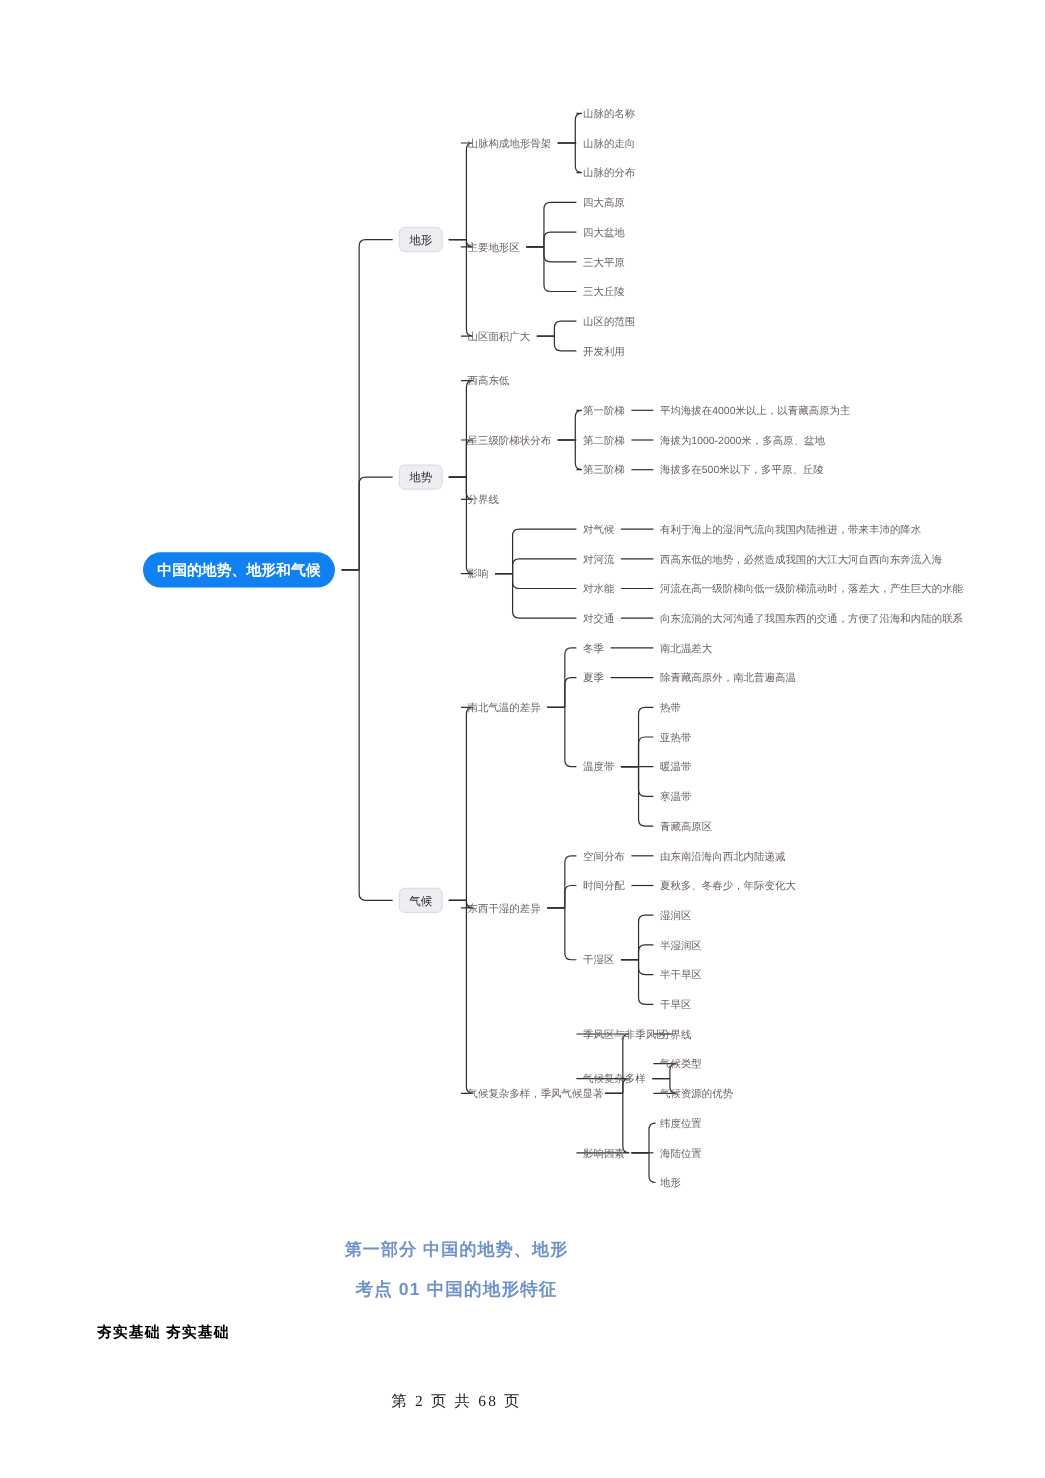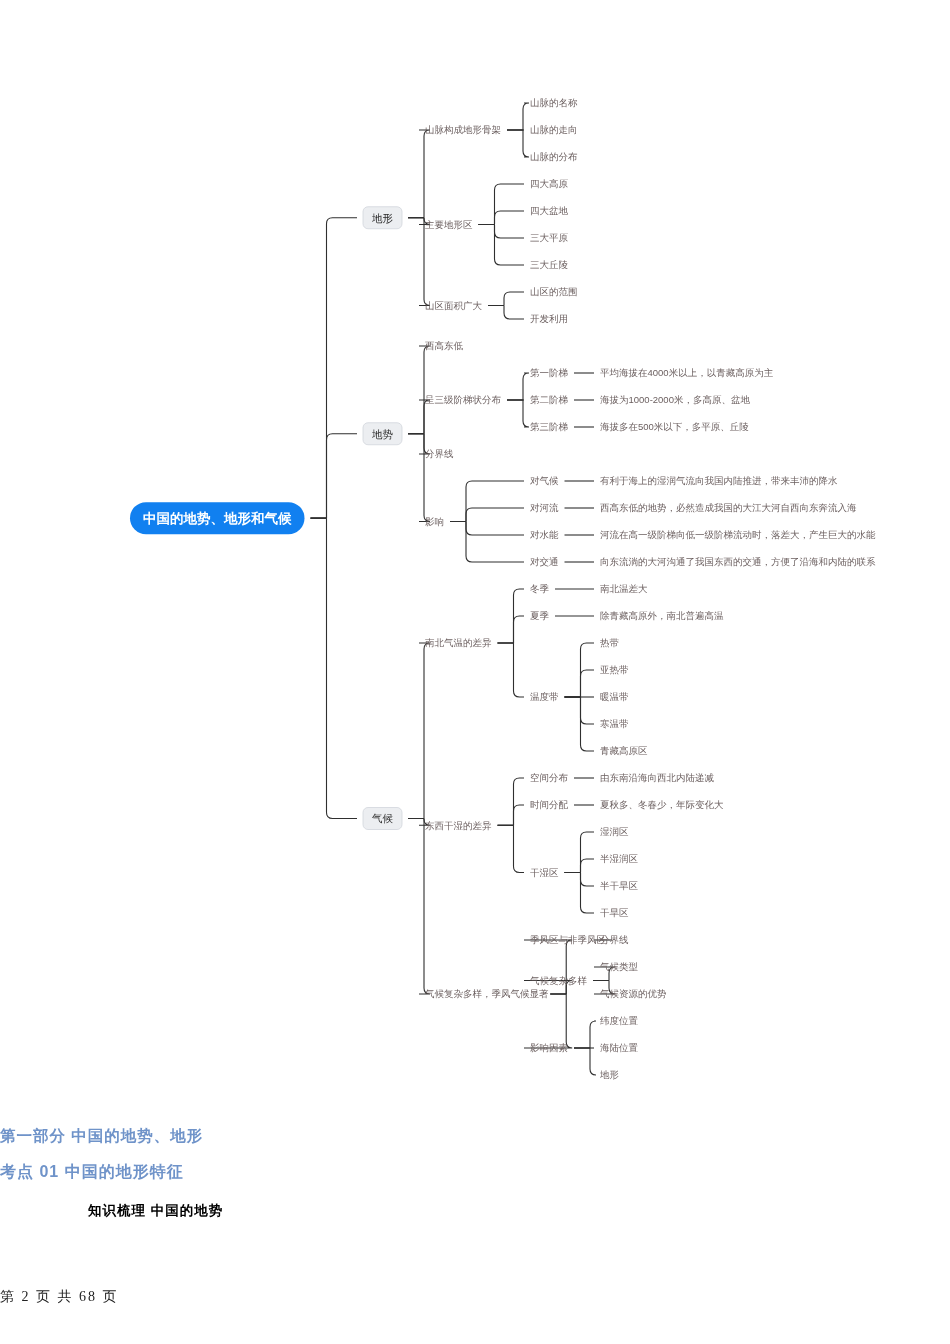--- a/index.html
+++ b/index.html
@@ -9,25 +9,25 @@
     position:relative;overflow:hidden;
   }
   #mindmap{position:absolute;left:0;top:0;width:950px;height:1110px;}
   .leaf-text{font-size:9.5px;fill:#6b5f5f;}
   .branch-text{font-size:9.5px;fill:#6b5f5f;}
   .l1-text{font-size:10.5px;fill:#2a2a2a;}
   .root-text{font-size:13.5px;fill:#ffffff;font-weight:bold;}
   .link{fill:none;stroke:#2f2f2f;stroke-width:1.1;}
   .l1box{fill:#eceef1;stroke:#d2d6dc;stroke-width:0.8;}
   .rootbox{fill:#1180f0;}
-  .doc-text{position:absolute;width:830px;text-align:left;}
+  .doc-text{position:absolute;width:830px;text-align:center;}
   .head1{top:1126px;font-size:15.5px;color:#6f93c9;font-weight:bold;letter-spacing:1px;}
   .head2{top:1162px;font-size:16px;color:#6f93c9;font-weight:bold;letter-spacing:1px;}
   .subhead{position:absolute;left:88px;top:1202px;font-size:13.5px;color:#000;font-weight:bold;letter-spacing:1px;}
-  .footer{top:1265px;font-size:14px;color:#222;letter-spacing:2px;font-family:"Liberation Serif","DejaVu Serif",serif;margin-top:23px;}
+  .footer{top:1265px;font-size:14px;color:#222;letter-spacing:2px;font-family:"Liberation Serif","DejaVu Serif",serif;}
 </style>
 </head>
 <body>
 
 <svg id="mindmap" viewBox="0 0 950 1110">
     <g>
       <path d="M 310.5 518.125 L 326.5 518.125 M 326.5 518.125 L 326.5 223.75 Q 326.5 217.75 332.5 217.75 L 357 217.75" class="link"></path>
       <path d="M 408 217.75 L 424 217.75 M 424 217.75 L 424 136 Q 424 130 430 130 L 419 130" class="link"></path>
       <path d="M 507 130 L 523 130 M 523 130 L 523 109 Q 523 103 529 103 L 524 103" class="link"></path>
       <path d="M 507 130 L 524 130" class="link"></path>
@@ -166,14 +166,14 @@
     <text x="600" y="970.4" class="leaf-text">气候类型</text>
     <text x="600" y="997.4" class="leaf-text">气候资源的优势</text>
     <text x="530" y="1051.4" class="branch-text">影响因素</text>
     <text x="600" y="1024.4" class="leaf-text">纬度位置</text>
     <text x="600" y="1051.4" class="leaf-text">海陆位置</text>
     <text x="600" y="1078.4" class="leaf-text">地形</text>
   </svg>
 
 <div class="doc-text head1">第一部分  中国的地势、地形</div>
 <div class="doc-text head2">考点 01 中国的地形特征</div>
-<div class="subhead">知识梳理  中国的地势</div>
+<div class="subhead">夯实基础  夯实基础</div>
 <div class="doc-text footer">第 2 页 共 68 页</div>
 
 </body></html>

